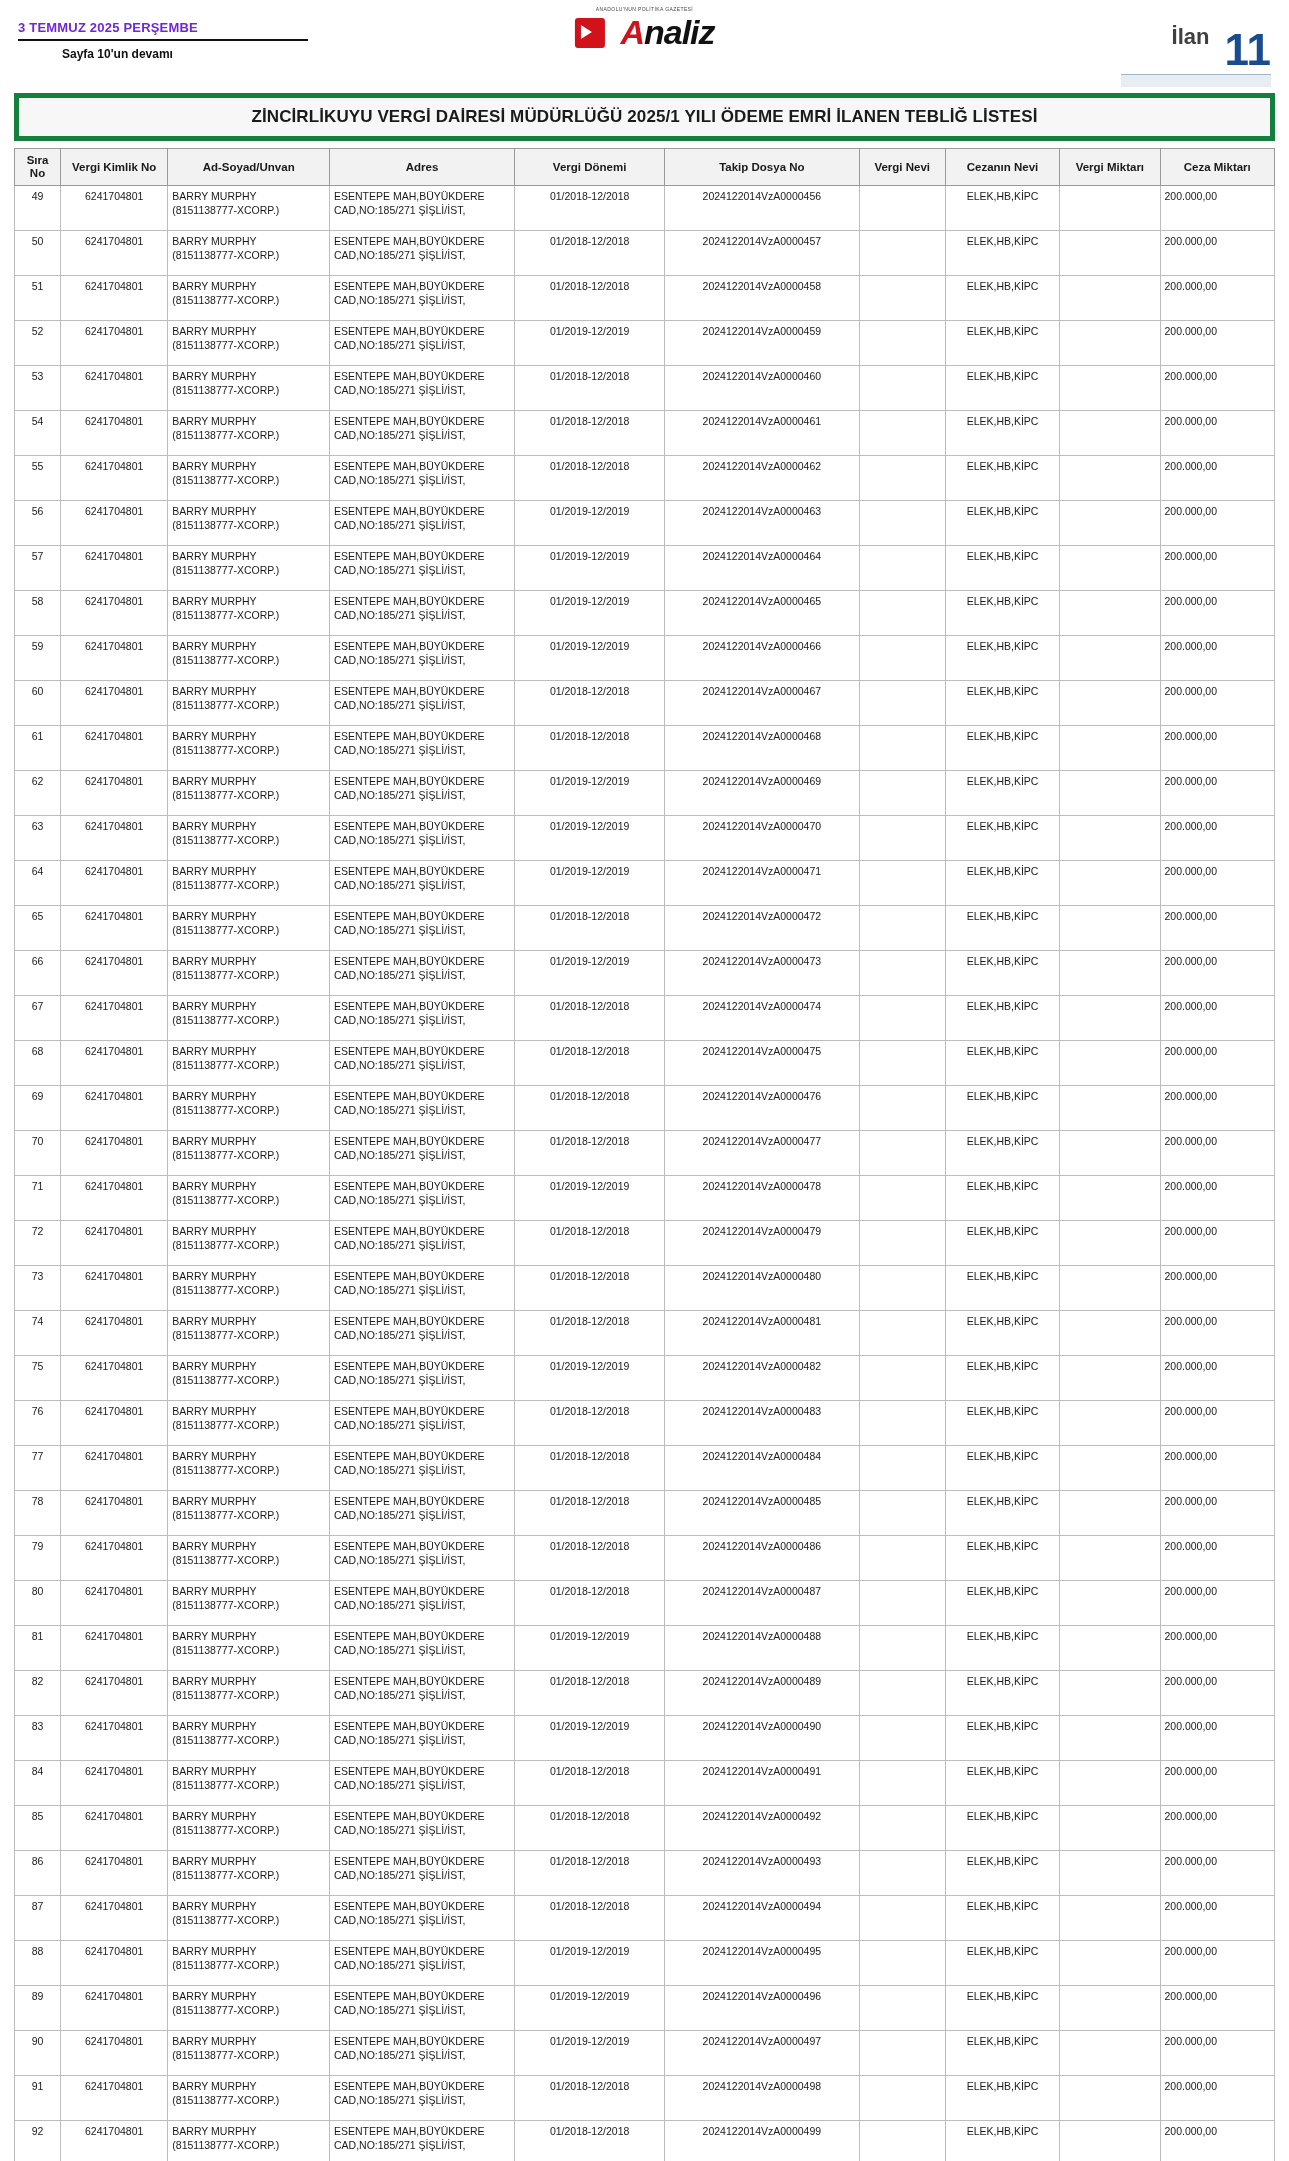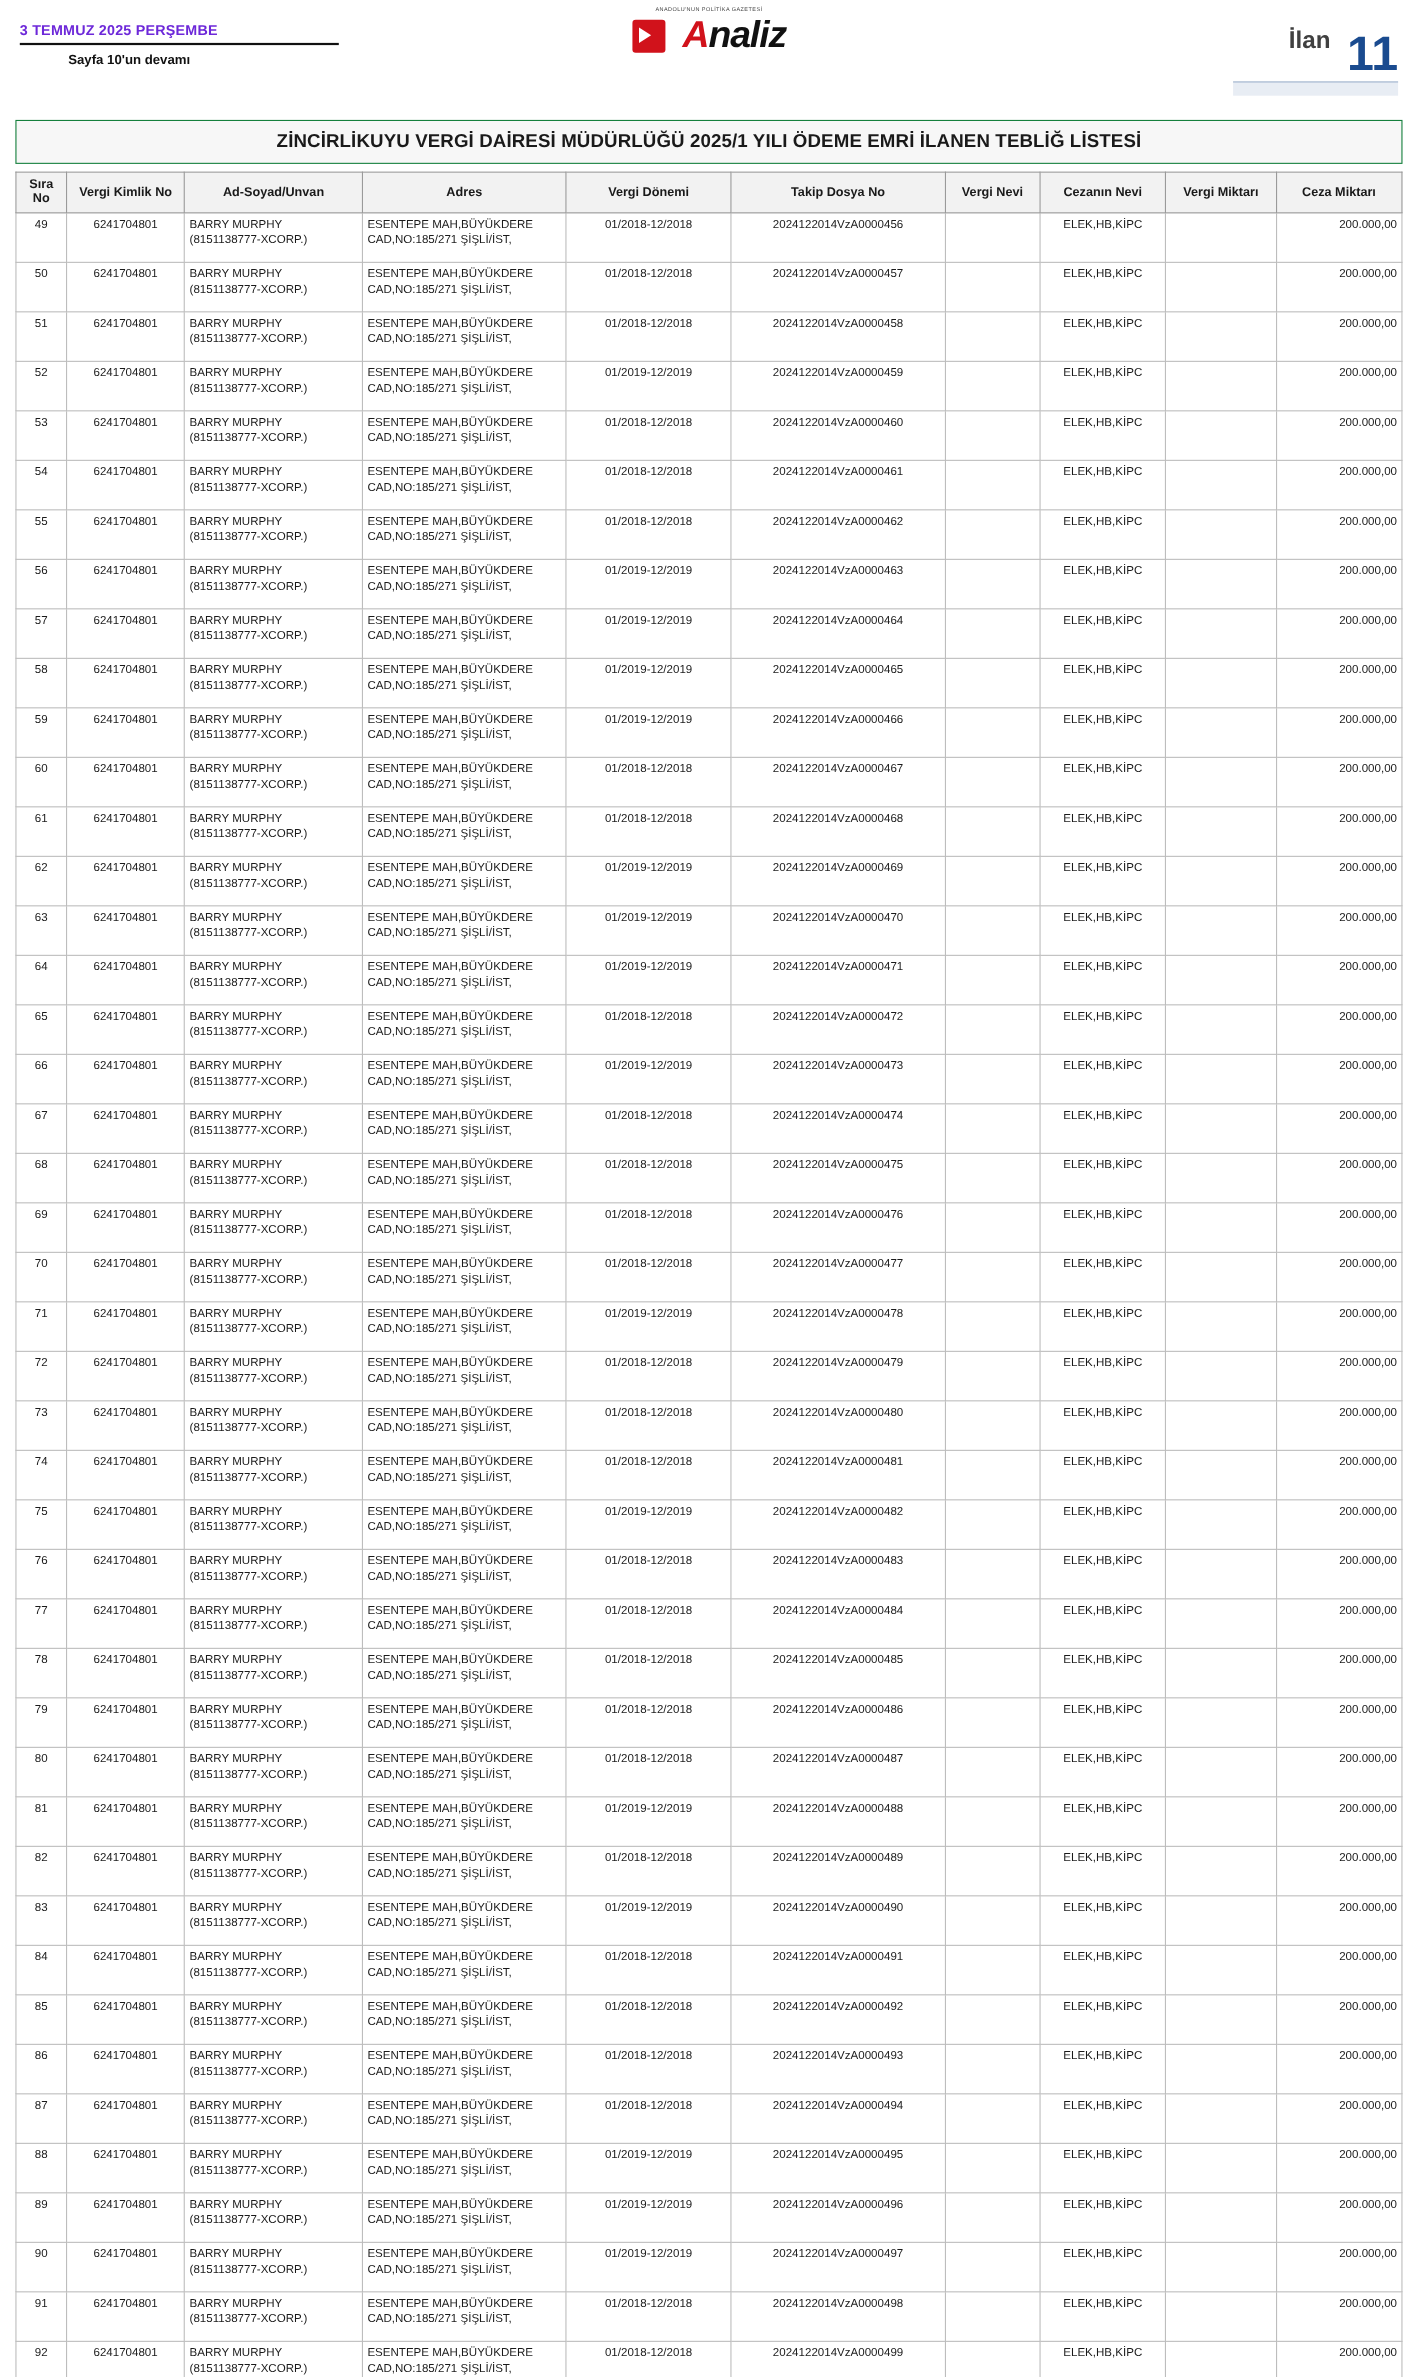--- a/index.html
+++ b/index.html
@@ -20,37 +20,37 @@
   .logo-mark:before{content:"";position:absolute;left:6px;top:7px;width:0;height:0;border-left:11px solid #fff;border-top:7px solid transparent;border-bottom:7px solid transparent;}
   .logo-text{font-size:34px;font-weight:bold;font-style:italic;color:#111;letter-spacing:-1px;}
   .logo-text .a1{color:#d1121b;}
 
   .mast-right{text-align:right;padding-top:4px;position:relative;min-width:150px;}
   .ilan-word{font-size:22px;color:#404040;display:inline-block;vertical-align:top;margin-top:12px;margin-right:15px;font-weight:bold;}
   .ilan-num{font-size:44px;font-weight:bold;color:#1a4b8f;display:inline-block;line-height:1;margin-top:16px;}
   .ribbon{height:12px;background:#e8edf4;border-top:1px solid #9fb4cd;margin-top:2px;}
 
   
-  .title-bar{border:1px solid #15803d;background:#f7f7f7;margin-top:22px;text-align:center;padding:9px 4px;}
+  .title-bar{border:5px solid #15803d;background:#f7f7f7;margin-top:6px;text-align:center;padding:9px 4px;}
   .title-bar h1{margin:0;font-size:17px;font-weight:bold;letter-spacing:.1px;}
 
   
   table.main{border-collapse:collapse;width:100%;margin-top:7px;table-layout:fixed;}
   table.main th{border:1px solid #9a9a9a;background:#f2f2f2;font-size:11.5px;font-weight:bold;padding:5px 2px;text-align:center;line-height:1.15;}
   table.main td{border:1px solid #bdbdbd;font-size:10.5px;padding:4px 4px;vertical-align:top;line-height:1.25;height:36px;}
   .c-sira{width:34px;text-align:center;}
   .c-vkn{width:86px;text-align:center;}
   .c-ad{width:132px;}
   .c-adres{width:152px;}
   .c-donem{width:122px;text-align:center;}
   .c-dosya{width:160px;text-align:center;}
   .c-vnevi{width:68px;text-align:center;margin-left:19px;}
   .c-cnevi{width:92px;text-align:center;}
   .c-vmik{width:80px;text-align:center;}
-  .c-cmik{width:92px;text-align:right;padding-right:8px;}
+  .c-cmik{width:92px;text-align:left;padding-right:8px;}
   .sub{display:block;}
 </style>
 </head>
 <body>
 
 <div class="page">
 
   <div class="masthead">
     <div class="mast-left">
       <div class="mast-date">3 TEMMUZ 2025 PERŞEMBE</div>

